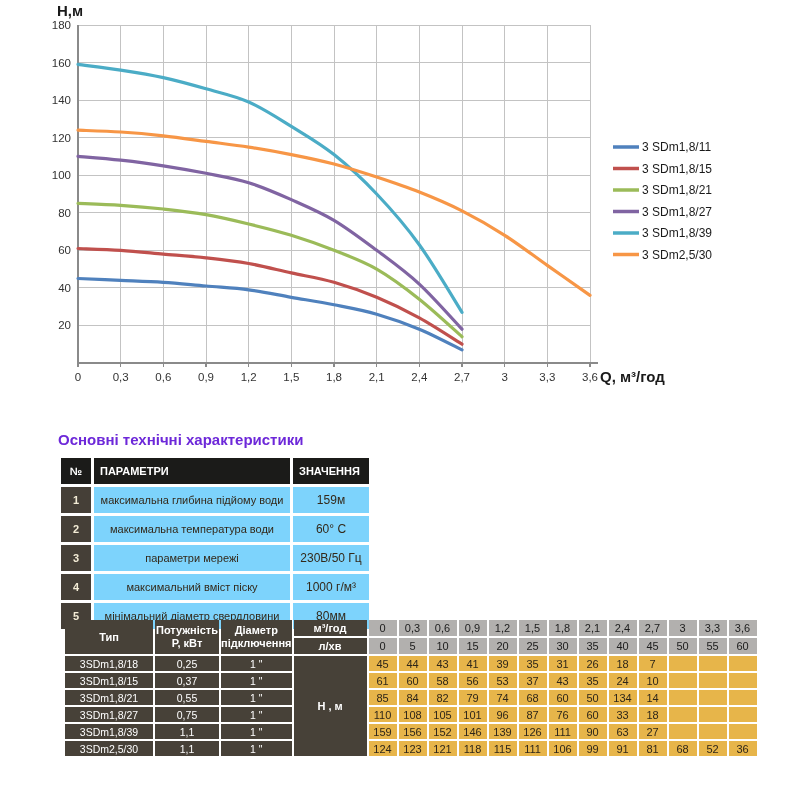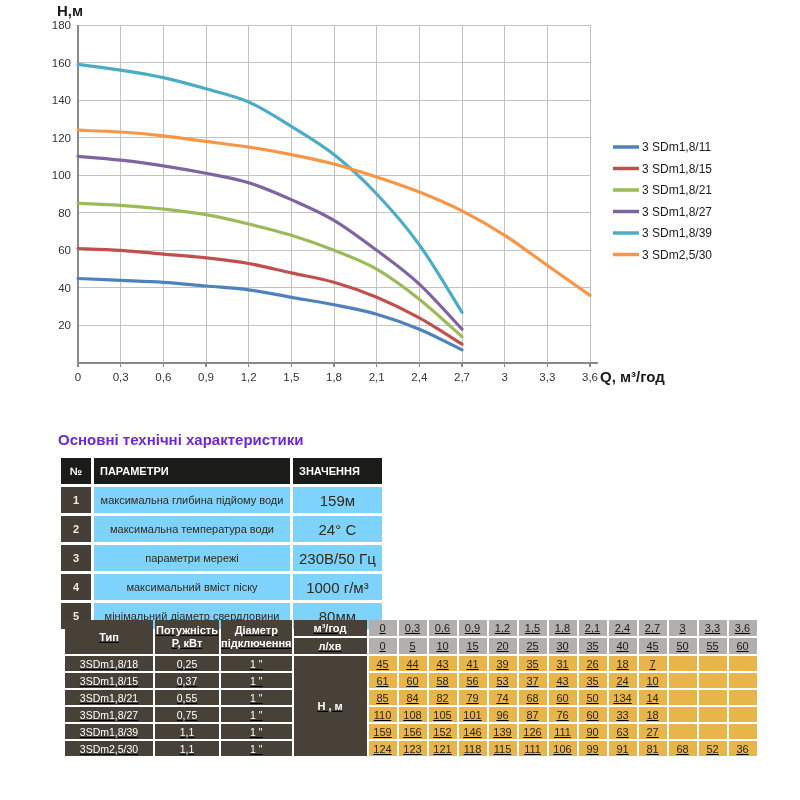--- a/index.html
+++ b/index.html
@@ -15,24 +15,24 @@
 
   .section-title{font-size:15px;font-weight:bold;color:#6d28d9;margin:0 0 7px 0;}
 
   .tech{position:absolute;left:58px;top:431px;}
   .tech table{border-collapse:separate;border-spacing:3px;}
   .tech th,.tech td{font-size:11px;height:18px;vertical-align:middle;padding:4px 6px;white-space:nowrap;}
   .tech th.black{background:#1b1b19;color:#fff;font-weight:bold;text-align:left;}
   .tech th.black.num{text-align:center;padding:0 2px;}
   .tech td.dark{background:#453f37;color:#f3ecd6;text-align:center;padding:0;font-weight:bold;}
   .tech td.gold{background:#7dd3fc;color:#33291a;text-align:center;}
-  .tech td.val{font-size:15px;}
+  .tech td.val{font-size:12px;}
 
   .hydr{position:absolute;left:63px;top:618px;}
-  .hydr table{border-collapse:separate;border-spacing:2px;table-layout:fixed;text-decoration:underline;}
+  .hydr table{border-collapse:separate;border-spacing:2px;table-layout:fixed;}
   .hydr th,.hydr td{font-size:10.5px;text-align:center;vertical-align:middle;height:15px;padding:0;overflow:hidden;white-space:nowrap;}
   .hydr thead th{height:16px;}
   .hydr .dark{background:#474138;color:#fff;}
   .hydr .gray{background:#b2b0ae;color:#1c1c1c;font-size:11px;}
   .hydr .gold{background:#e7b54a;color:#2e2619;font-size:11px;}
   .hydr .hdr{font-weight:bold;font-size:11px;line-height:1.15;}
 </style>
 </head>
 <body>
 
@@ -144,21 +144,21 @@
       </thead>
       <tbody id="tech-rows">
           <tr>
             <td class="dark">1</td>
             <td class="gold">максимальна глибина підйому води</td>
             <td class="gold val">159м</td>
           </tr>
           <tr>
             <td class="dark">2</td>
             <td class="gold">максимальна температура води</td>
-            <td class="gold val">24° С</td>
+            <td class="gold val">60° С</td>
           </tr>
           <tr>
             <td class="dark">3</td>
             <td class="gold">параметри мережі</td>
             <td class="gold val">230В/50 Гц</td>
           </tr>
           <tr>
             <td class="dark">4</td>
             <td class="gold">максимальний вміст піску</td>
             <td class="gold val">1000 г/м³</td>

